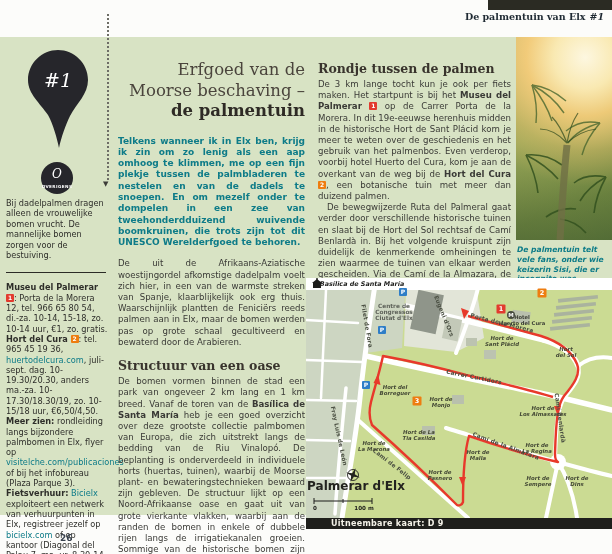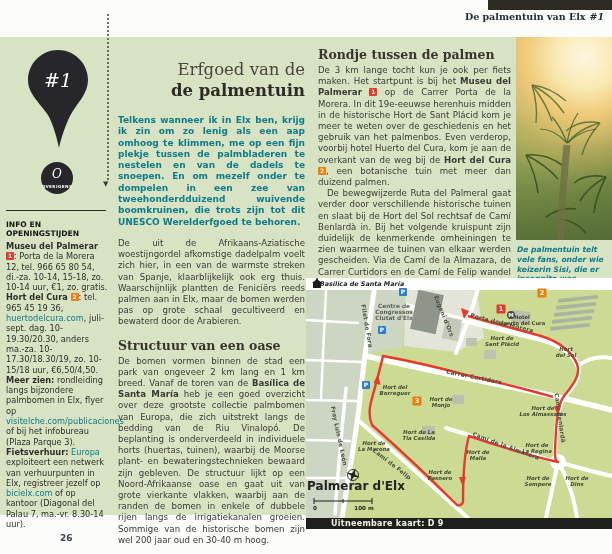--- a/index.html
+++ b/index.html
@@ -117,31 +117,32 @@
     <svg class="badge" viewBox="0 0 34 36">
       <circle cx="17" cy="18" r="16" fill="#26262b"></circle>
       <text class="o" x="17" y="18" text-anchor="middle">O</text>
       <text class="w" x="17" y="28" text-anchor="middle">OVERIGENS</text>
     </svg>
 
     <div class="dotline"></div>
     <div class="dotarrow">▼</div>
 
     <div class="sidebar">
+      <p class="fact">Bij dadelpalmen dragen alleen de vrouwelijke bomen vrucht. De mannelijke bomen zorgen voor de bestuiving.</p>
       <hr>
-      <p class="info-h">INFO EN OPENINGSTIJDEN</p>
       <p class="entry"><span class="seg-b">Museu del Palmerar </span><span class="seg-m1">1</span><span>: Porta de la Morera 12, tel. 966 65 80 54, di.-za. 10-14, 15-18, zo. 10-14 uur, €1, zo. gratis.</span></p>
       <p class="entry"><span class="seg-b">Hort del Cura </span><span class="seg-m2">2</span><span>: tel. 965 45 19 36, </span><span class="seg-link">huertodelcura.com</span><span>, juli-sept. dag. 10-19.30/20.30, anders ma.-za. 10-17.30/18.30/19, zo. 10-15/18 uur, €6,50/4,50.</span></p>
       <p class="entry"><span class="seg-b">Meer zien:</span><span> rondleiding langs bijzondere palmbomen in Elx, flyer op </span><span class="seg-link">visitelche.com/publicaciones</span><span> of bij het infobureau (Plaza Parque 3).</span></p>
-      <p class="entry"><span class="seg-b">Fietsverhuur:</span><span> </span><span class="seg-link">Europa</span><span> exploiteert een netwerk van verhuurpunten in Elx, registreer jezelf op </span><span class="seg-link">bicielx.com</span><span> of op kantoor (Diagonal del Palau 7, ma.-vr. 8.30-14 uur).</span></p>
+      <p class="entry"><span class="seg-b">Fietsverhuur:</span><span> </span><span class="seg-link">Bicielx</span><span> exploiteert een netwerk van verhuurpunten in Elx, registreer jezelf op </span><span class="seg-link">bicielx.com</span><span> of op kantoor (Diagonal del Palau 7, ma.-vr. 8.30-14 uur).</span></p>
     </div>
 
     <div class="maincol">
       <h1 class="title">
         <span class="tl">Erfgoed van de</span>
+        <span class="tl">Moorse beschaving –</span>
         <span class="tb">de palmentuin</span>
       </h1>
       <p class="intro">Telkens wanneer ik in Elx ben, krijg ik zin om zo lenig als een aap omhoog te klimmen, me op een fijn plekje tussen de palmbladeren te nestelen en van de dadels te snoepen. En om mezelf onder te dompelen in een zee van tweehonderdduizend wuivende boomkruinen, die trots zijn tot dit UNESCO Werelderfgoed te behoren.</p>
       <p class="bodytext">De uit de Afrikaans-Aziatische woestijngordel afkomstige dadelpalm voelt zich hier, in een van de warmste streken van Spanje, klaarblijkelijk ook erg thuis. Waarschijnlijk plantten de Feniciërs reeds palmen aan in Elx, maar de bomen werden pas op grote schaal gecultiveerd en bewaterd door de Arabieren.</p>
       <h2 class="subhead">Structuur van een oase</h2>
       <p class="bodytext" style="margin-top:0"><span>De bomen vormen binnen de stad een park van ongeveer 2 km lang en 1 km breed. Vanaf de toren van de </span><span class="seg-b">Basílica de Santa María</span><span> heb je een goed overzicht over deze grootste collectie palmbomen van Europa, die zich uitstrekt langs de bedding van de Riu Vinalopó. De beplanting is onderverdeeld in individuele </span><span class="seg-i">horts</span><span> (</span><span class="seg-i">huertas</span><span>, tuinen), waarbij de Moorse plant- en bewateringstechnieken bewaard zijn gebleven. De structuur lijkt op een Noord-Afrikaanse oase en gaat uit van grote vierkante vlakken, waarbij aan de randen de bomen in enkele of dubbele rijen langs de irrigatiekanalen groeien. Sommige van de historische bomen zijn wel 200 jaar oud en 30-40 m hoog.</span></p>
 
     </div>
 
     <div class="pagenum l">26</div>
@@ -149,21 +150,21 @@
 
   <div>
     <div class="toptab"></div>
     <div class="rheader">
       <span>De palmentuin van Elx</span><span class="num">#1</span>
     </div>
 
     <div class="bg-green right"></div>
 
     <div class="rightcol">
-      <h2 class="subhead" style="margin-top:0">Rondje tussen de palmen</h2>
+      <h2 class="subhead" style="margin-top:14px">Rondje tussen de palmen</h2>
       <p class="bodytext" style="margin-top:2px"><span>De 3 km lange tocht kun je ook per fiets maken. Het startpunt is bij het </span><span class="seg-b">Museu del Palmerar</span><span> </span><span class="seg-m1">1</span><span> op de Carrer Porta de la Morera. In dit 19e-eeuwse herenhuis midden in de historische Hort de Sant Plácid kom je meer te weten over de geschiedenis en het gebruik van het palmenbos. Even verderop, voorbij hotel Huerto del Cura, kom je aan de overkant van de weg bij de </span><span class="seg-b">Hort del Cura</span><span> </span><span class="seg-m2">2</span><span>, een botanische tuin met meer dan duizend palmen.</span></p>
       <p class="bodytext indent"><span>De bewegwijzerde </span><span class="seg-i">Ruta del Palmeral</span><span> gaat verder door verschillende historische tuinen en slaat bij de Hort del Sol rechtsaf de Camí Benlardà in. Bij het volgende kruispunt zijn duidelijk de kenmerkende omheiningen te zien waarmee de tuinen van elkaar werden gescheiden. Via de Camí de la Almazara, de Carrer Curtidors en de Camí de Felip wandel je verder door de palmenplantages naar het stadspark </span><span class="seg-b">Filet de Fora</span><span> </span><span class="seg-m3">3</span><span>, een oude </span><span class="seg-i">hort</span><span>, die met zijn vijvers en bankjes uitnodigt tot een aangename rustpauze.</span></p>
     </div>
 
     <div class="photo">
       <svg viewBox="0 0 96 203">
         <g stroke="#49672f" stroke-width="1.4" fill="none" opacity="0.8">
           <path d="M16,48 Q34,50 50,64"></path>
             <path d="M16,48 Q36,58 48,76"></path>
           <path d="M16,48 Q30,66 36,84"></path>

